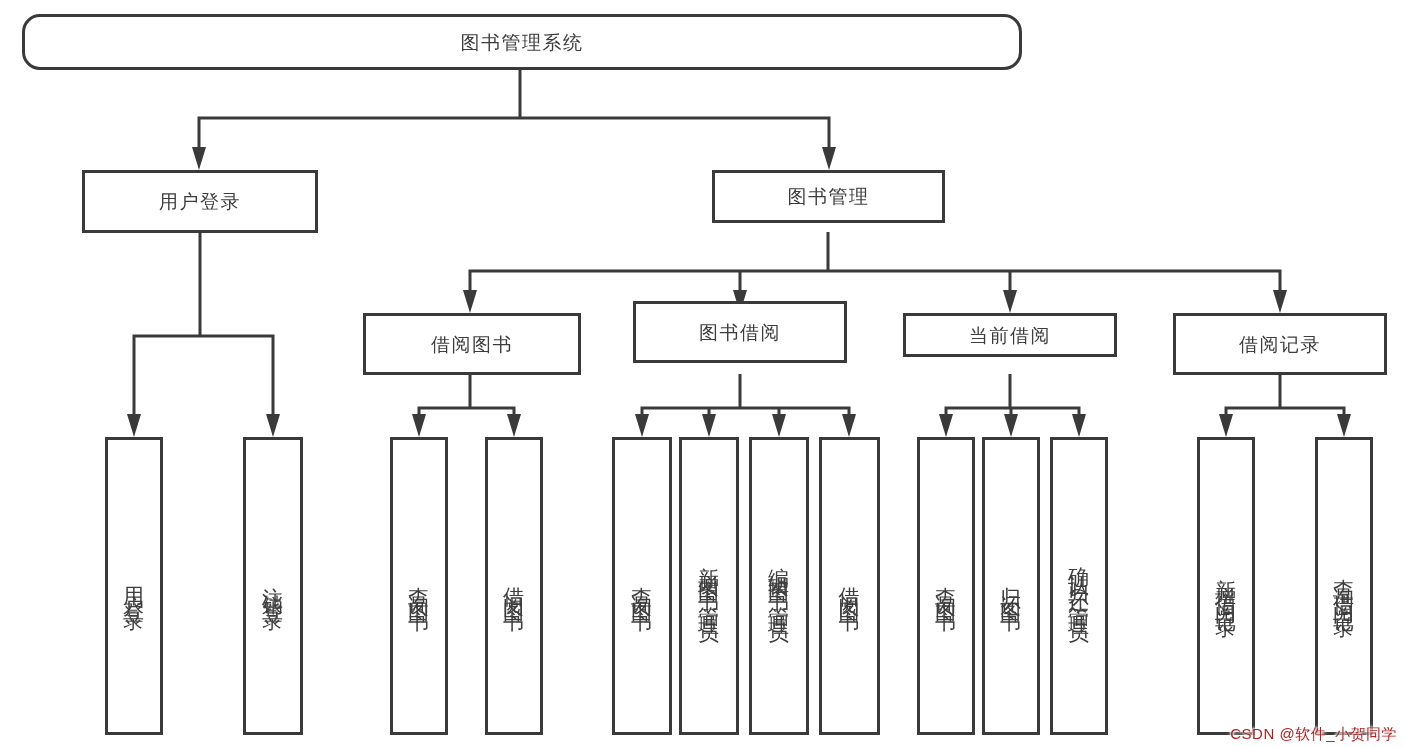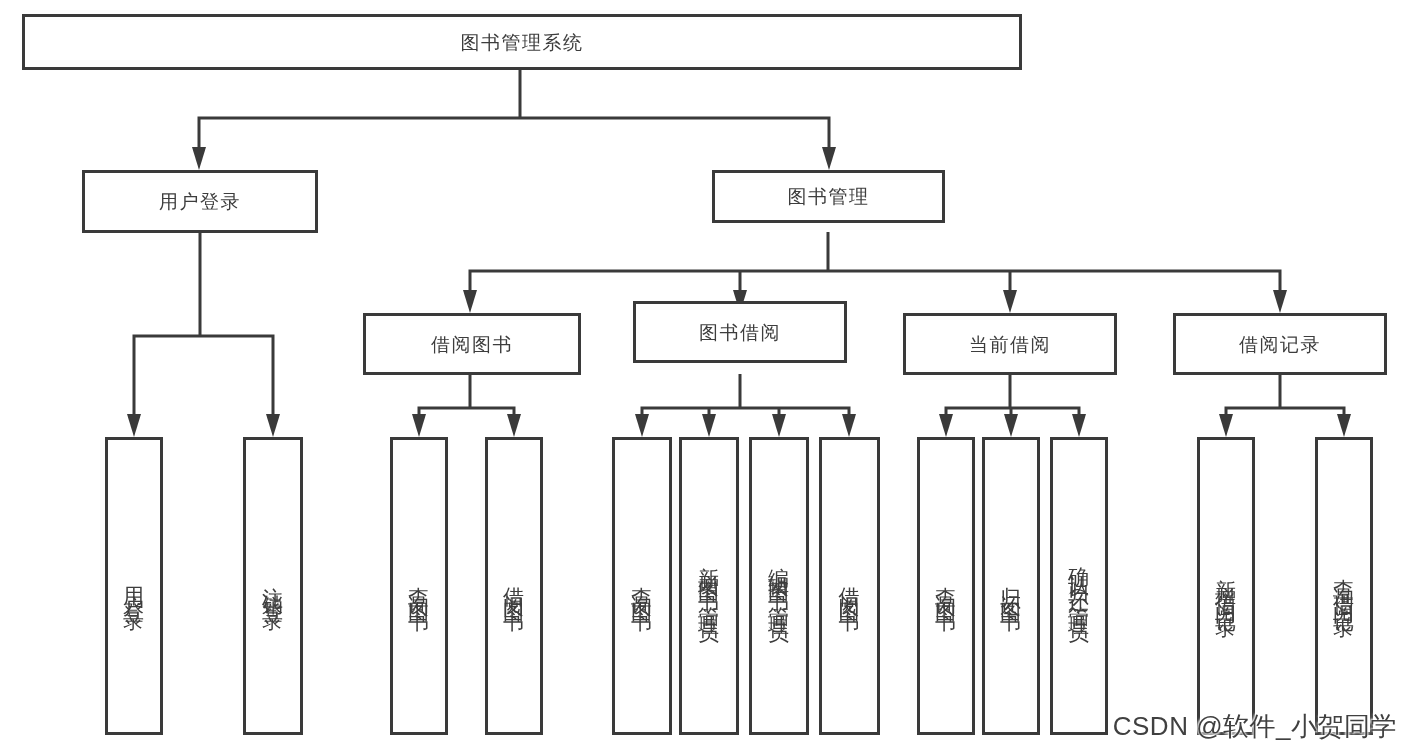--- a/index.html
+++ b/index.html
@@ -11,42 +11,42 @@
   .node{
     position:absolute;box-sizing:border-box;border:3px solid #3a3a3a;background:#ffffff;
     display:flex;align-items:center;justify-content:center;text-align:center;
   }
   .h-label{font-size:19px;letter-spacing:1.5px;color:#3d3d3d;line-height:1;}
   .leaf .v-label{
     writing-mode:vertical-rl;text-orientation:mixed;letter-spacing:0.38em;
     font-size:21px;color:#3d3d3d;line-height:1;
   }
   
-  #n-root{left:22px;top:14px;width:1000px;height:56px;}
+  #n-root{left:22px;top:14px;width:1000px;height:56px;border-radius:18px;}
   
   #n-l2-0{left:82px;top:170px;width:236px;height:63px;}
   #n-l2-1{left:712px;top:170px;width:233px;height:53px;text-align:center;}
   
   #n-l3-0{left:363px;top:313px;width:218px;height:62px;}
   #n-l3-1{left:633px;top:301px;width:214px;height:62px;}
-  #n-l3-2{left:903px;top:313px;width:214px;height:62px;}
+  #n-l3-2{left:903px;top:313px;width:214px;height:44px;}
   #n-l3-3{left:1173px;top:313px;width:214px;height:62px;}
   
   .leaf{top:437px;height:298px;}
   #n-g0-0{left:105px;width:58px;} #n-g0-1{left:243px;width:60px;}
   #n-g1-0{left:390px;width:58px;} #n-g1-1{left:485px;width:58px;}
   #n-g2-0{left:612px;width:60px;} #n-g2-1{left:679px;width:60px;}
   #n-g2-2{left:749px;width:60px;} #n-g2-3{left:819px;width:61px;}
   #n-g3-0{left:917px;width:58px;} #n-g3-1{left:982px;width:58px;}
   #n-g3-2{left:1050px;width:58px;}
   #n-g4-0{left:1197px;width:58px;} #n-g4-1{left:1315px;width:58px;}
   
   #watermark{
     position:absolute;right:8px;bottom:3px;z-index:5;
-    font-size:26px;color:#404040;letter-spacing:0.5px;
+    font-size:15px;color:#b91c1c;letter-spacing:0.5px;
     text-shadow:1px 1px 2px #ffffff,-1px -1px 2px #ffffff,0 0 4px #ffffff;
   }
 </style>
 </head>
 <body>
 
 <div id="stage">
 
   <svg id="connectors" viewBox="0 0 1405 747" xmlns="http://www.w3.org/2000/svg" aria-hidden="true">
     <path fill="none" stroke="#3a3a3a" stroke-width="3" d="

